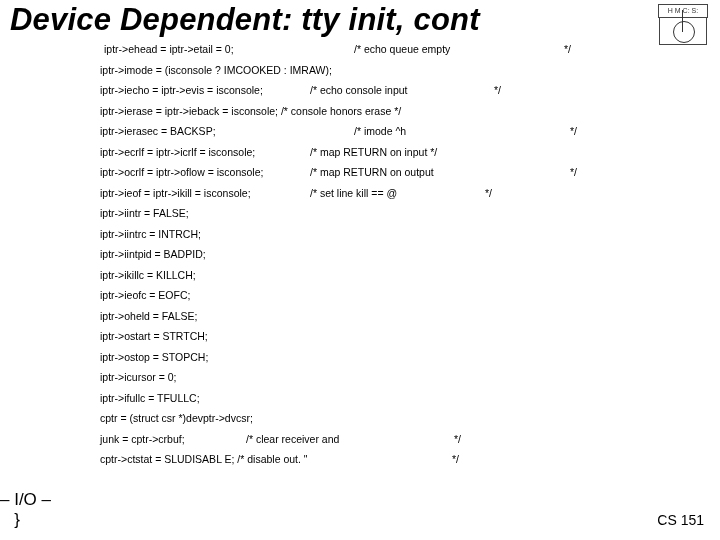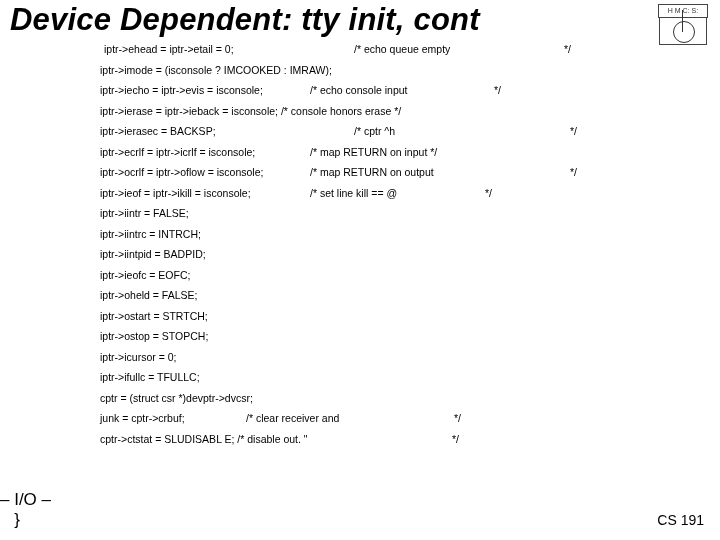--- a/index.html
+++ b/index.html
@@ -144,40 +144,41 @@
     <div class="ln">
       <span>iptr-&gt;iecho = iptr-&gt;evis = isconsole;</span>
       <span class="cmt c2">/* echo console input</span>
       <span class="cmt ce2">*/</span>
     </div>
     <div class="ln">
       <span>iptr-&gt;ierase = iptr-&gt;ieback = isconsole; /* console honors erase */</span>
     </div>
     <div class="ln">
       <span>iptr-&gt;ierasec = BACKSP;</span>
-      <span class="cmt c3">/* cptr ^h</span>
+      <span class="cmt c3">/* imode ^h</span>
       <span class="cmt ce3">*/</span>
     </div>
     <div class="ln">
       <span>iptr-&gt;ecrlf = iptr-&gt;icrlf = isconsole;</span>
       <span class="cmt c4a">/* map RETURN on input */</span>
     </div>
     <div class="ln">
       <span>iptr-&gt;ocrlf = iptr-&gt;oflow = isconsole;</span>
       <span class="cmt c5">/* map RETURN on output</span>
       <span class="cmt ce5">*/</span>
     </div>
     <div class="ln">
       <span>iptr-&gt;ieof  = iptr-&gt;ikill = isconsole;</span>
       <span class="cmt c6">/* set line kill == @</span>
       <span class="cmt ce6">*/</span>
     </div>
     <div class="ln"><span>iptr-&gt;iintr = FALSE;</span></div>
     <div class="ln"><span>iptr-&gt;iintrc = INTRCH;</span></div>
     <div class="ln"><span>iptr-&gt;iintpid = BADPID;</span></div>
+    <div class="ln"><span>iptr-&gt;ikillc = KILLCH;</span></div>
     <div class="ln"><span>iptr-&gt;ieofc = EOFC;</span></div>
     <div class="ln"><span>iptr-&gt;oheld = FALSE;</span></div>
     <div class="ln"><span>iptr-&gt;ostart = STRTCH;</span></div>
     <div class="ln"><span>iptr-&gt;ostop = STOPCH;</span></div>
     <div class="ln"><span>iptr-&gt;icursor = 0;</span></div>
     <div class="ln"><span>iptr-&gt;ifullc = TFULLC;</span></div>
     <div class="ln"><span>cptr = (struct csr *)devptr-&gt;dvcsr;</span></div>
     <div class="ln">
       <span>junk = cptr-&gt;crbuf;</span>
       <span class="cmt c7">/* clear receiver and</span>
@@ -186,15 +187,15 @@
     <div class="ln">
       <span>cptr-&gt;ctstat = SLUDISABL    E; /* disable out.    "</span>
       <span class="cmt ce9">*/</span>
     </div>
   </div>
 
   <div class="footer-left">
     <span>– I/O –</span><br>
     &nbsp;&nbsp;&nbsp;<span>}</span>
   </div>
-  <div class="footer-right">CS 191</div>
+  <div class="footer-right">CS 151</div>
 
 </div>
 
 </body></html>

